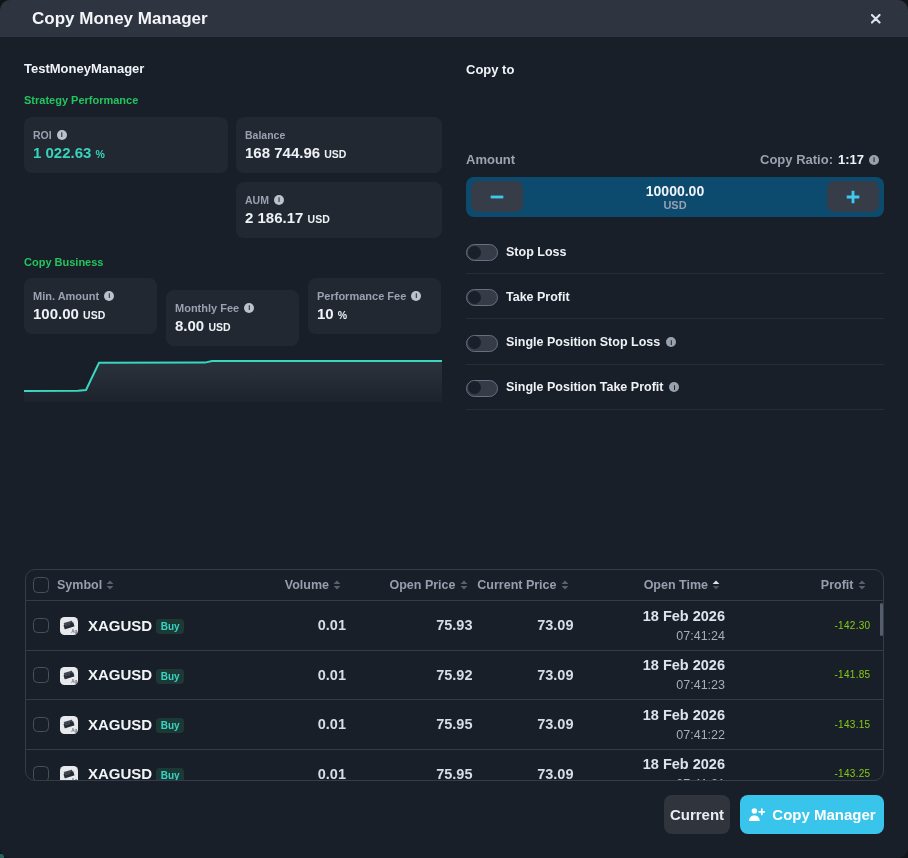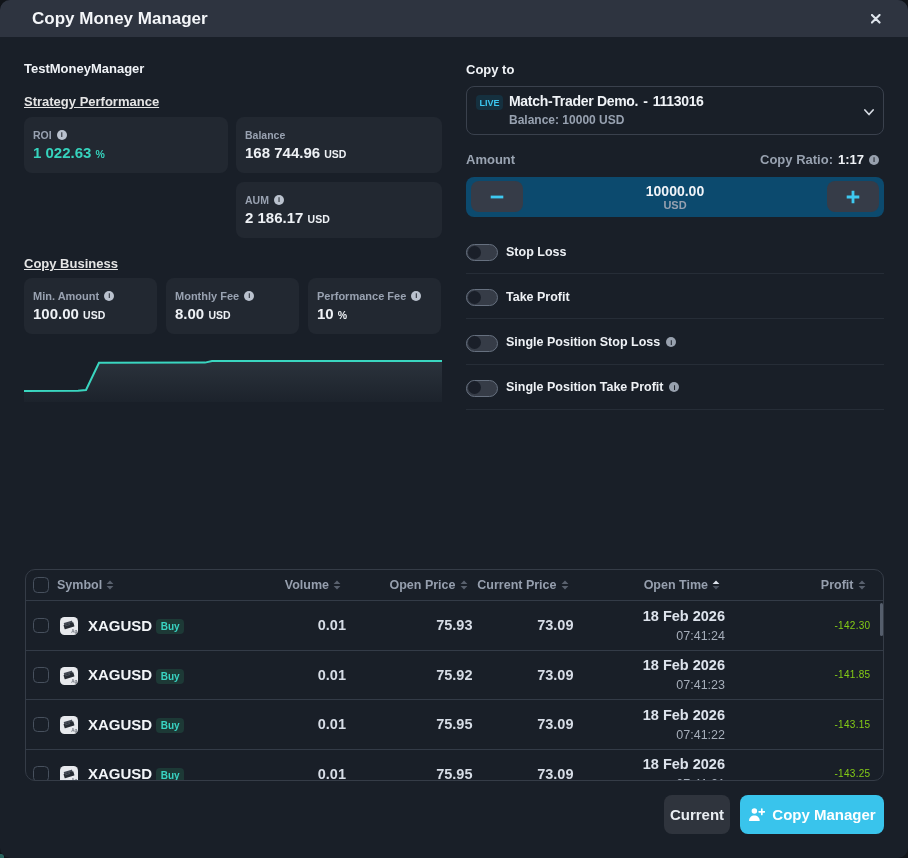--- a/index.html
+++ b/index.html
@@ -5,21 +5,21 @@
 * { margin:0; padding:0; box-sizing:border-box; }
 html,body { width:908px; height:858px; overflow:hidden; background:#111419;
   font-family:"Liberation Sans", sans-serif; }
 #app { position:relative; width:908px; height:858px; }
 #speck { position:absolute; left:0; bottom:0; width:4px; height:4px; background:#27615c; }
 #modal { position:absolute; inset:0; background:#191f28; border-radius:10px; overflow:hidden; }
 .hd { position:absolute; top:0; left:0; right:0; height:37px; background:#2e3440; }
 .hd .ttl { position:absolute; left:32px; top:9px; font-size:17px; font-weight:700; color:#f4f6f9; }
 .hd svg.x { position:absolute; right:27.5px; top:14px; }
 .lab-w { font-size:13px; font-weight:700; color:#f0f3f7; }
-.lab-g { font-size:13px; font-weight:700; color:#e5e5e5;text-decoration:underline; }
+.lab-g { font-size:11px; font-weight:700; color:#22c55e; }
 .card { position:absolute; height:56px; background:#222831; border-radius:8px; padding:12px 0 0 9px; }
 .clab { font-size:10.5px; line-height:12px; font-weight:700; color:#99a2b1; display:flex; align-items:center; gap:5px; }
 .cval { font-size:15px; font-weight:700; color:#eef1f5; margin-top:3px; }
 .cval .unit { font-size:10.5px; }
 .teal { color:#36d3bd; }
 .nfo { display:inline-flex; width:10px; height:10px; border-radius:50%; background:#bac2ce; color:#252a32;
   font-size:7.5px; font-weight:700; align-items:center; justify-content:center; font-style:normal; }
 .nfo.sm { width:10px; height:10px; font-size:7.5px; background:#98a1ae; color:#20252d; }
 
 #dd { position:absolute; left:466px; top:86px; width:418px; height:49px; border:1px solid #3a414d; border-radius:8px; }
@@ -92,49 +92,41 @@
   <div class="card" style="left:236px;top:182px;width:206px;">
     <div class="clab">AUM <i class="nfo">i</i></div>
     <div class="cval">2 186.17 <span class="unit">USD</span></div>
   </div>
 
   <div class="lab-g" style="position:absolute;left:24px;top:256px;">Copy Business</div>
   <div class="card" style="left:24px;top:278px;width:133px;">
     <div class="clab" style="font-size:11px;">Min. Amount <i class="nfo">i</i></div>
     <div class="cval">100.00 <span class="unit">USD</span></div>
   </div>
-  <div class="card" style="left:166px;top:278px;width:133px;">
+  <div class="card" style="left:166px;top:290px;width:133px;">
     <div class="clab" style="font-size:11px;">Monthly Fee <i class="nfo">i</i></div>
     <div class="cval">8.00 <span class="unit">USD</span></div>
   </div>
   <div class="card" style="left:308px;top:278px;width:133px;">
     <div class="clab" style="font-size:11px;">Performance Fee <i class="nfo">i</i></div>
     <div class="cval">10 <span class="unit">%</span></div>
   </div>
 
   <svg style="position:absolute;left:24px;top:350px;" width="418" height="52" viewBox="0 0 418 52">
     <defs>
       <linearGradient id="gfill" x1="0" y1="0" x2="0" y2="1">
         <stop offset="0" stop-color="#c3d8e4" stop-opacity="0.105"></stop>
         <stop offset="1" stop-color="#c3d8e4" stop-opacity="0.02"></stop>
       </linearGradient>
     </defs>
     <path d="M0,41 L54,40.7 L62,40 L75,12.8 L181,12.6 L188,11 L418,11 L418,52 L0,52 Z" fill="url(#gfill)"></path>
     <path d="M0,41 L54,40.7 L62,40 L75,12.8 L181,12.6 L188,11 L418,11" fill="none" stroke="#3ad6c0" stroke-width="2"></path>
   </svg>
 
   <div class="lab-w" style="position:absolute;left:466px;top:62px;">Copy to</div>
-  <div id="dd">
-    <span class="live">LIVE</span>
-    <span class="ddt">Match-Trader Demo. <span style="margin:0 1.5px;">-</span> 1113016</span>
-    <span class="dds">Balance: 10000 USD</span>
-    <svg class="chev" width="10" height="7" viewBox="0 0 10 7">
-          <path d="M0.9 1 L5 5.5 L9.1 1" fill="none" stroke="#d4d9e1" stroke-width="1.7" stroke-linecap="round" stroke-linejoin="round"></path>
-        </svg>
-  </div>
   <div id="amt-row">
     <span class="al">Amount</span>
     <span class="ar">Copy Ratio: <b>1:17</b> <i class="nfo sm">i</i></span>
   </div>
   <div id="stepper">
     <div class="stepbtn" style="left:5px;">
       <svg width="14" height="14" viewBox="0 0 14 14">
             <path d="M0.7 7 H13.3" stroke="#3ec9f1" stroke-width="2.8"></path>
           </svg>
     </div>

